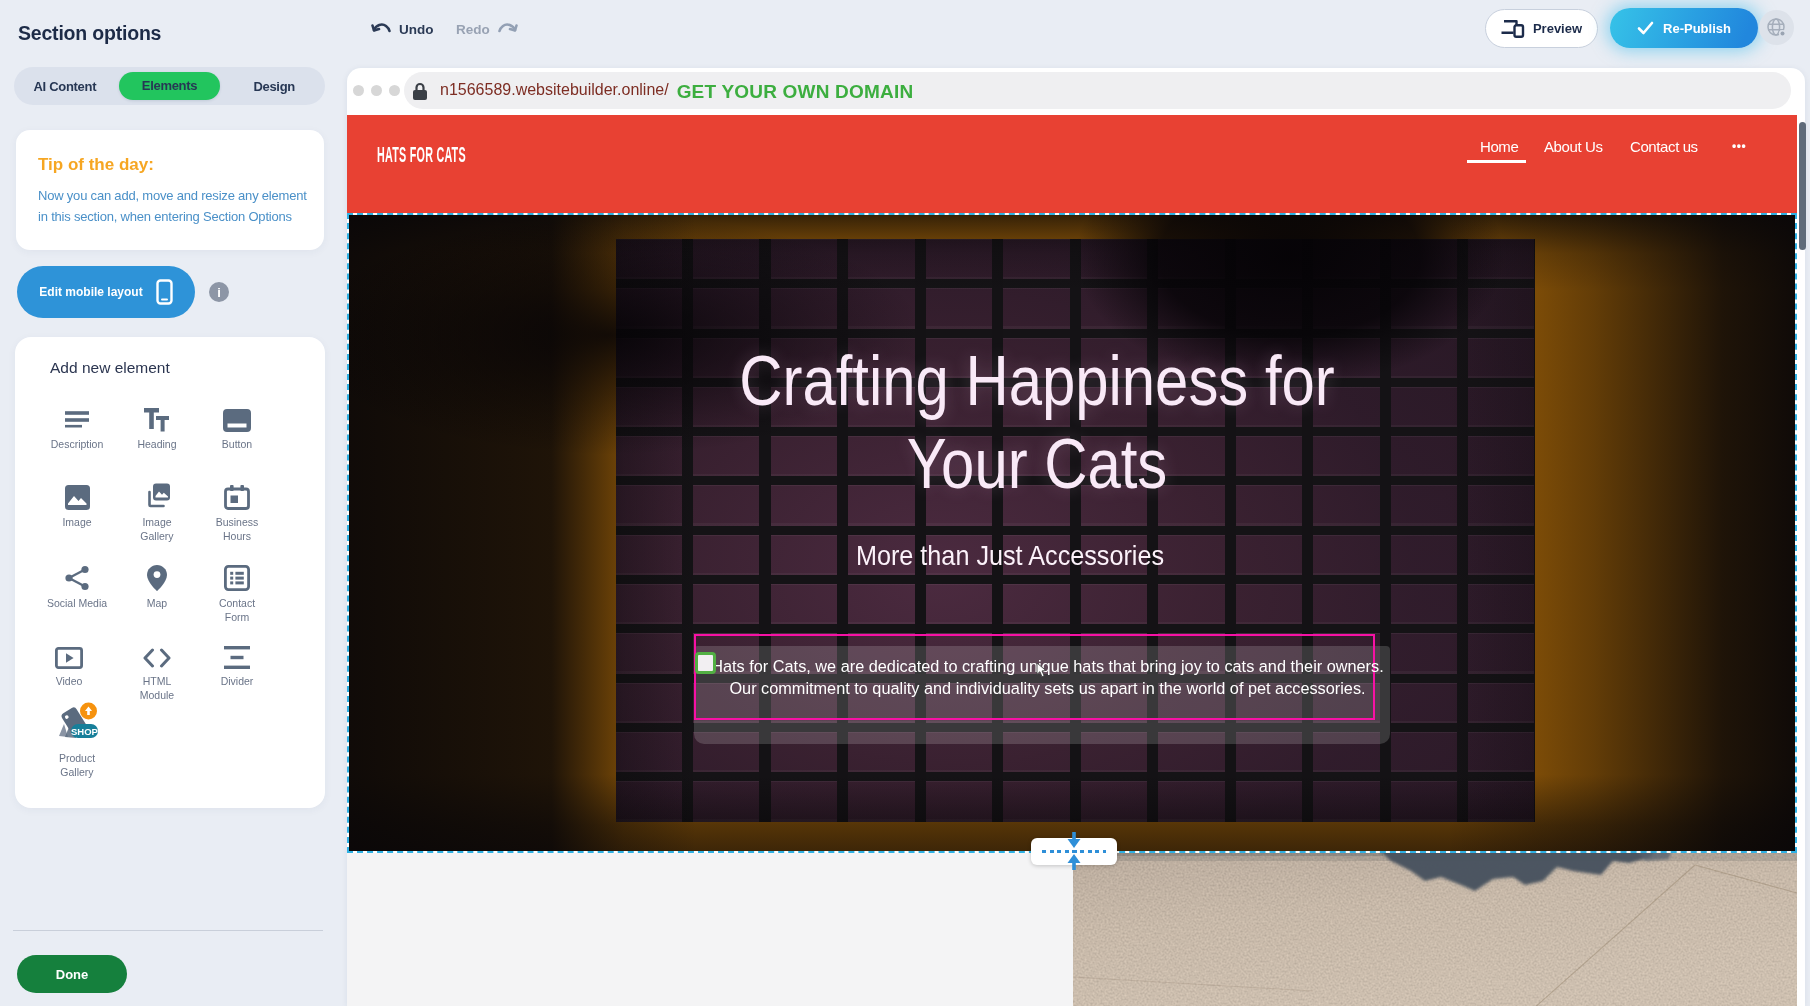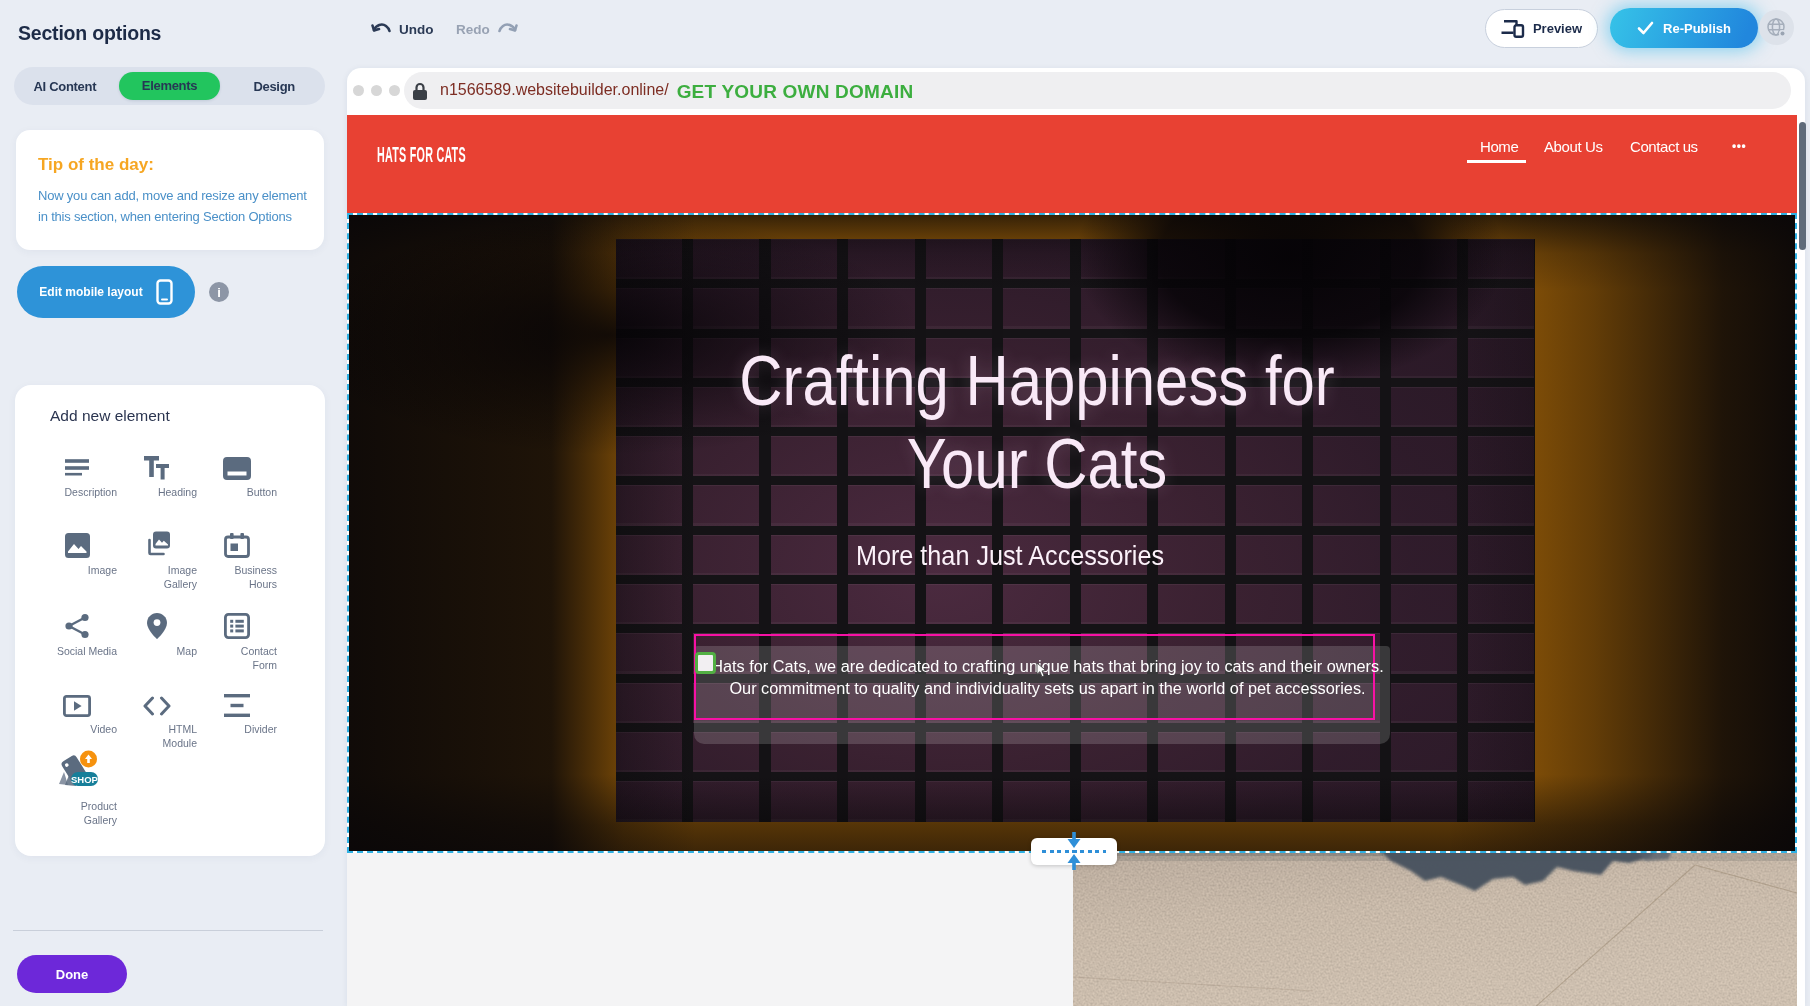--- a/index.html
+++ b/index.html
@@ -17,26 +17,26 @@
 
 
 .tabbar { left:14px; top:67px; width:311px; height:38px; background:#dbe1ec; border-radius:19px; display:flex; align-items:center; }
 .tab { flex:1; text-align:center; font-size:13px; font-weight:700; color:#273754; letter-spacing:-0.3px; }
 .tab.active { background:#22c55e; border-radius:17px; height:28px; line-height:28px; margin:0 3px; box-shadow:0 1px 3px rgba(20,40,80,.12); }
 .tipcard { left:16px; top:130px; width:308px; height:120px; background:#fff; border-radius:14px; box-shadow:0 2px 8px rgba(30,50,90,.05); }
 .tipcard h3 { position:absolute; left:22px; top:25px; color:#f6a622; font-size:17px; font-weight:700; }
 .tipcard p { position:absolute; left:22px; top:56px; color:#4a90c8; font-size:13px; letter-spacing:-0.2px; line-height:20.5px; white-space:nowrap; }
 .btn-mobile { left:17px; top:266px; width:178px; height:52px; background:#2e93d8; border-radius:26px; display:flex; align-items:center; justify-content:center; gap:13px; color:#fff; font-size:12px; font-weight:700; }
 .infocirc { left:209px; top:282px; width:20px; height:20px; border-radius:50%; background:#8d96a6; color:#fff; font-size:13px; font-weight:700; display:flex; align-items:center; justify-content:center; }
-.elemcard { left:15px; top:337px; width:310px; height:471px; background:#fff; border-radius:16px; box-shadow:0 2px 8px rgba(30,50,90,.05);margin-top:48px; }
+.elemcard { left:15px; top:337px; width:310px; height:471px; background:#fff; border-radius:16px; box-shadow:0 2px 8px rgba(30,50,90,.05); }
 .elemcard h4 { position:absolute; left:35px; top:22px; font-size:15.5px; font-weight:400; color:#2b3550; }
-.el { position:absolute; width:80px; text-align:right; color:#6a7488; font-size:10.5px; line-height:13.5px; }
+.el { position:absolute; width:80px; text-align:center; color:#6a7488; font-size:10.5px; line-height:13.5px; }
 .el .ic { height:27px; display:flex; align-items:flex-end; justify-content:center; margin-bottom:6px; } .el .ic svg { display:block; }
 .sep { left:13px; top:930px; width:310px; height:1px; background:#c9cfda; }
-.btn-done { left:17px; top:955px; width:110px; height:38px; background:#6d28d9; border-radius:20px; color:#fff; font-size:13px; font-weight:700; display:flex; align-items:center; justify-content:center; }
+.btn-done { left:17px; top:955px; width:110px; height:38px; background:#15803d; border-radius:20px; color:#fff; font-size:13px; font-weight:700; display:flex; align-items:center; justify-content:center; }
 
 
 .window { left:347px; top:68px; width:1458px; height:938px; background:#fff; border-radius:14px 14px 0 0; box-shadow:0 1px 6px rgba(30,50,90,.08); }
 .dots { left:353px; top:85px; display:flex; gap:7px; }
 .dots i { width:11px; height:11px; border-radius:50%; background:#d7d7d7; }
 .addrbar { left:404px; top:72px; width:1387px; height:37px; background:#efeff1; border-radius:19px; display:flex; align-items:center; }
 .url { color:#7d2d23; font-size:16px; }
 .domain { color:#3cae3f; font-size:19px; font-weight:700; margin-left:8px; letter-spacing:0.2px; }
 
 
@@ -231,21 +231,21 @@
             <rect x="6.2" y="11.6" width="3" height="3"></rect>
             <rect x="6.2" y="16.4" width="3" height="3"></rect>
             <rect x="11.4" y="6.8" width="8.4" height="3"></rect>
             <rect x="11.4" y="11.6" width="8.4" height="3"></rect>
             <rect x="11.4" y="16.4" width="8.4" height="3"></rect>
           </g>
         </svg>
       </div>
       <div>Contact<br>Form</div>
     </div>
-  <div class="el" style="left:22px; top:305px;">
+  <div class="el" style="left:14px; top:305px;">
       <div class="ic">
         <svg width="28" height="22" viewBox="0 0 28 22">
           <rect x="1.4" y="1.4" width="25.2" height="19.2" rx="2" fill="none" stroke="#5b6b7f" stroke-width="2.8"></rect>
           <path d="M11 6.2 L18.6 11 L11 15.8 z" fill="#5b6b7f"></path>
         </svg>
       </div>
       <div>Video</div>
     </div>
   <div class="el" style="left:102px; top:305px;">
       <div class="ic">

